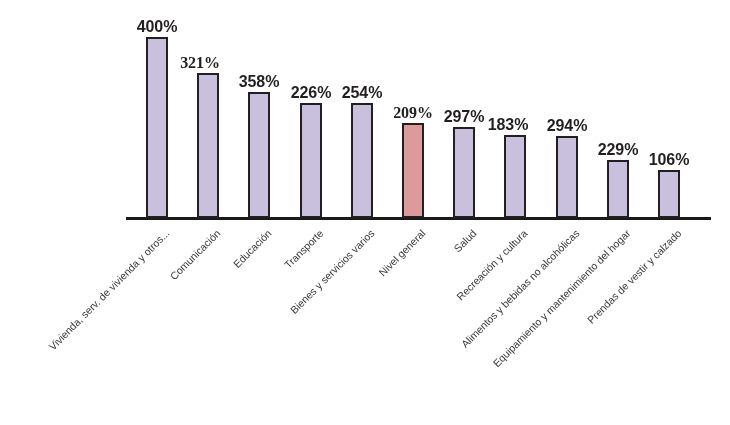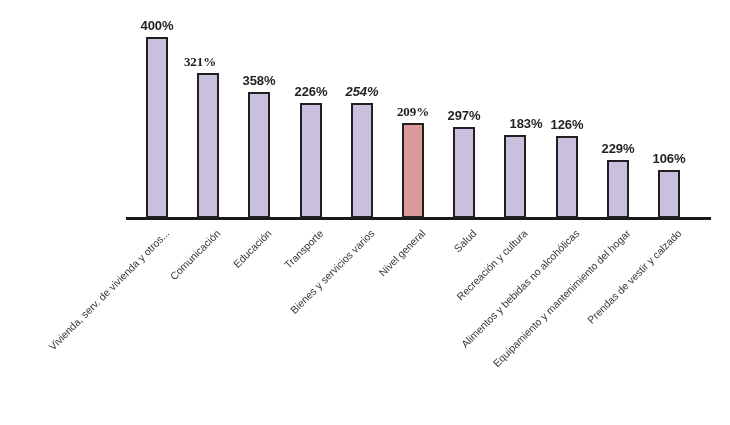--- a/index.html
+++ b/index.html
@@ -50,21 +50,21 @@
     background: #c9c0de;
   }
   .bar.highlight {
     background: #dc9a9a;
   }
 
   .bar-label {
     position: absolute;
     width: 80px;
     text-align: center;
-    font-size: 13px;
+    font-size: 16px;
     font-weight: bold;
     color: #231f20;
     letter-spacing: -0.1px;
     white-space: nowrap;
   }
 
   
   .cat-label {
     position: absolute;
     font-size: 10.5px;
@@ -97,25 +97,25 @@
         <div class="bar" title="Recreación y cultura 183%" style="left: 504px; height: 83px; bottom: 7px; background: rgb(201, 192, 222); border-color: rgb(35, 31, 32);"></div>
         <div class="bar" title="Alimentos y bebidas no alcohólicas 182%" style="left: 556px; height: 82px; bottom: 7px; background: rgb(201, 192, 222); border-color: rgb(35, 31, 32);"></div>
         <div class="bar" title="Equipamiento y mantenimiento del hogar 128%" style="left: 607px; height: 58px; bottom: 7px; background: rgb(201, 192, 222); border-color: rgb(35, 31, 32);"></div>
         <div class="bar" title="Prendas de vestir y calzado 106%" style="left: 658px; height: 48px; bottom: 7px; background: rgb(201, 192, 222); border-color: rgb(35, 31, 32);"></div>
       </div>
     <div id="value-labels-layer">
         <div class="bar-label" style="left: 117px; top: 18px; color: rgb(35, 31, 32);">400%</div>
         <div class="bar-label" style="left: 160px; top: 54px; color: rgb(35, 31, 32); font-family: Liberation Serif, serif;">321%</div>
         <div class="bar-label" style="left: 219px; top: 73px; color: rgb(35, 31, 32);">358%</div>
         <div class="bar-label" style="left: 271px; top: 84px; color: rgb(35, 31, 32);">226%</div>
-        <div class="bar-label" style="left: 322px; top: 84px; color: rgb(35, 31, 32); font-style: italic;">254%</div>
+        <div class="bar-label" style="left: 322px; top: 84px; color: rgb(35, 31, 32);">254%</div>
         <div class="bar-label" style="left: 373px; top: 104px; color: rgb(35, 31, 32); font-family: Liberation Serif, serif;">209%</div>
         <div class="bar-label" style="left: 424px; top: 108px; color: rgb(35, 31, 32);">297%</div>
-        <div class="bar-label" style="left: 486px; top: 116px; color: rgb(35, 31, 32);">183%</div>
-        <div class="bar-label" style="left: 527px; top: 117px; color: rgb(35, 31, 32);">126%</div>
+        <div class="bar-label" style="left: 468px; top: 116px; color: rgb(35, 31, 32);">183%</div>
+        <div class="bar-label" style="left: 527px; top: 117px; color: rgb(35, 31, 32);">294%</div>
         <div class="bar-label" style="left: 578px; top: 141px; color: rgb(35, 31, 32);">229%</div>
         <div class="bar-label" style="left: 629px; top: 151px; color: rgb(35, 31, 32);">106%</div>
       </div>
   </div>
 
   <div id="category-labels-layer">
       <div class="cat-label" style="left: 163px; top: 227px; color: rgb(58, 58, 58); transform: translateX(-100%) rotate(-45deg); transform-origin: right top;"><span class="cat-label-inner">Vivienda, serv. de vivienda y otros...</span></div>
       <div class="cat-label" style="left: 214px; top: 227px; color: rgb(58, 58, 58); transform: translateX(-100%) rotate(-45deg); transform-origin: right top;"><span class="cat-label-inner">Comunicación</span></div>
       <div class="cat-label" style="left: 265px; top: 227px; color: rgb(58, 58, 58); transform: translateX(-100%) rotate(-45deg); transform-origin: right top;"><span class="cat-label-inner">Educación</span></div>
       <div class="cat-label" style="left: 317px; top: 227px; color: rgb(58, 58, 58); transform: translateX(-100%) rotate(-45deg); transform-origin: right top;"><span class="cat-label-inner">Transporte</span></div>

